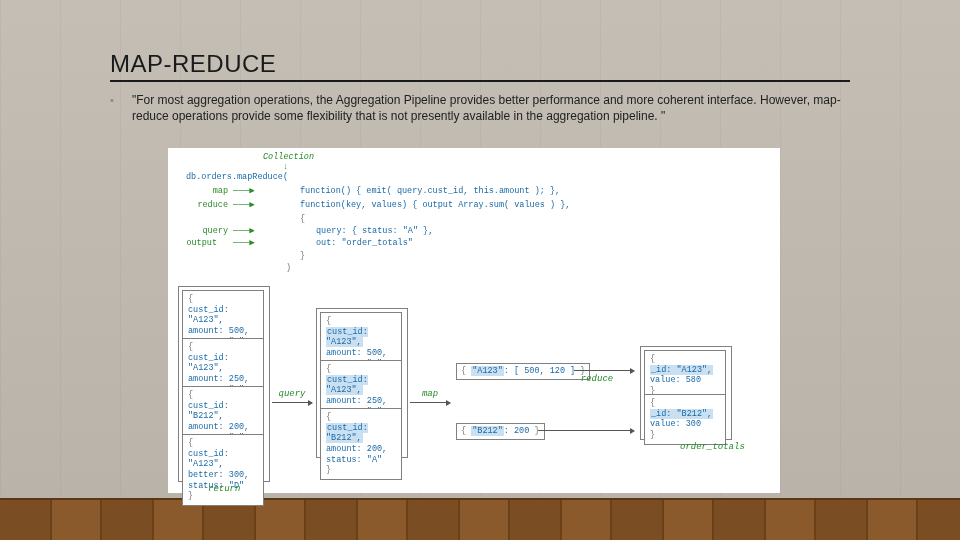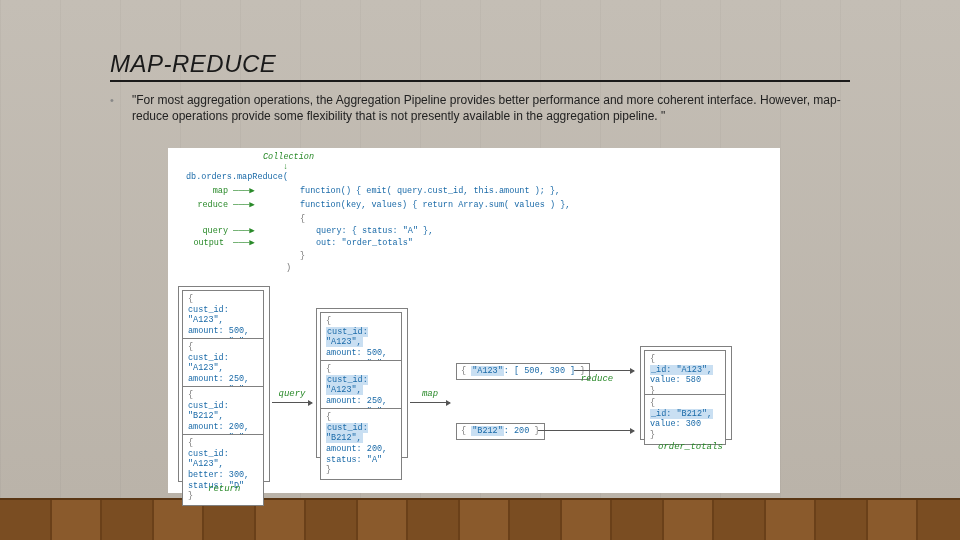--- a/index.html
+++ b/index.html
@@ -25,21 +25,20 @@
   }
   .slide {
     position: absolute; top: 50px; left: 110px; width: 740px;
   }
   .title {
     font-size: 24px; font-weight: 400; letter-spacing: 0.5px;
     color: #1a1a1a;
     border-bottom: 2px solid #1a1a1a;
     padding-bottom: 2px;
     width: 100%;
-    font-style: italic;
   }
   .bullet-row { display: flex; margin-top: 10px; font-size: 12px; color: #222; line-height: 1.35; }
   .bullet { width: 22px; color: #888; font-size: 11px; padding-top: 1px; }
   .quote { flex: 1; }
 
   .diagram {
     position: absolute; top: 148px; left: 168px;
     width: 612px; height: 345px;
     background: #fff;
     font-family: "Courier New", monospace;
@@ -88,29 +87,29 @@
   <div class="code comment" style="left:95px; top:4px;">Collection</div>
   <div class="code comment" style="left:115px; top:14px;">↓</div>
   <div class="code" style="left:18px; top:24px;">db.orders.mapReduce(</div>
 
   <div class="labelL" style="left:20px; top:38px; width:40px;">map</div>
   <div class="arrow" style="left:65px; top:38px;">———▶</div>
   <div class="code" style="left:132px; top:38px;">function() { emit( query.cust_id, this.amount ); },</div>
 
   <div class="labelL" style="left:20px; top:52px; width:40px;">reduce</div>
   <div class="arrow" style="left:65px; top:52px;">———▶</div>
-  <div class="code" style="left:132px; top:52px;">function(key, values) { return Array.sum( values ) },</div>
+  <div class="code" style="left:132px; top:52px;">function(key, values) { output Array.sum( values ) },</div>
 
   <div class="code gray" style="left:132px; top:66px;">{</div>
 
   <div class="labelL" style="left:20px; top:78px; width:40px;">query</div>
   <div class="arrow" style="left:65px; top:78px;">———▶</div>
   <div class="code" style="left:148px; top:78px;">query: { status: "A" },</div>
 
-  <div class="labelL" style="left:16px; top:90px; width:40px;">output</div>
+  <div class="labelL" style="left:9px; top:90px; width:40px;">output</div>
   <div class="arrow" style="left:65px; top:90px;">———▶</div>
   <div class="code" style="left:148px; top:90px;">out: "order_totals"</div>
 
   <div class="code gray" style="left:132px; top:103px;">}</div>
   <div class="code gray" style="left:118px; top:115px;">)</div>
 
   <div class="col" style="left:10px; top:138px; width:92px; height:196px;"></div>
   <div class="docbox" style="left:14px; top:142px; width:82px;">
     <div class="gray">{</div>
     <div>cust_id: "A123",</div>
@@ -164,21 +163,21 @@
     <div><span class="hl">cust_id: "B212",</span></div>
     <div>amount: 200,</div>
     <div>status: "A"</div>
     <div class="gray">}</div>
   </div>
 
   <div class="seg-arrow" style="left:242px; top:254px; width:40px;"></div>
   <div class="seg-label" style="left:242px; top:241px; width:40px;">map</div>
 
   <div class="krow" style="left:288px; top:215px;">
-    <span class="gray">{ </span><span class="hl">"A123"</span><span>: [ 500, 390 ] </span><span class="gray">}</span>
+    <span class="gray">{ </span><span class="hl">"A123"</span><span>: [ 500, 120 ] </span><span class="gray">}</span>
   </div>
   <div class="krow" style="left:288px; top:275px;">
     <span class="gray">{ </span><span class="hl">"B212"</span><span>: 200 </span><span class="gray">}</span>
   </div>
 
   <div class="seg-arrow" style="left:406px; top:222px; width:60px;"></div>
   <div class="seg-label" style="left:404px; top:226px; width:50px;">reduce</div>
   <div class="seg-arrow" style="left:370px; top:282px; width:96px;"></div>
 
   <div class="col" style="left:472px; top:198px; width:92px; height:94px;"></div>
@@ -187,15 +186,15 @@
     <div><span class="hl">_id: "A123",</span></div>
     <div>value: 580</div>
     <div class="gray">}</div>
   </div>
   <div class="docbox" style="left:476px; top:246px; width:82px;">
     <div class="gray">{</div>
     <div><span class="hl">_id: "B212",</span></div>
     <div>value: 300</div>
     <div class="gray">}</div>
   </div>
-  <div class="tag-below" style="left:490px; top:294px;">order_totals</div>
+  <div class="tag-below" style="left:512px; top:294px;">order_totals</div>
 
 </div>
 
 </body></html>

